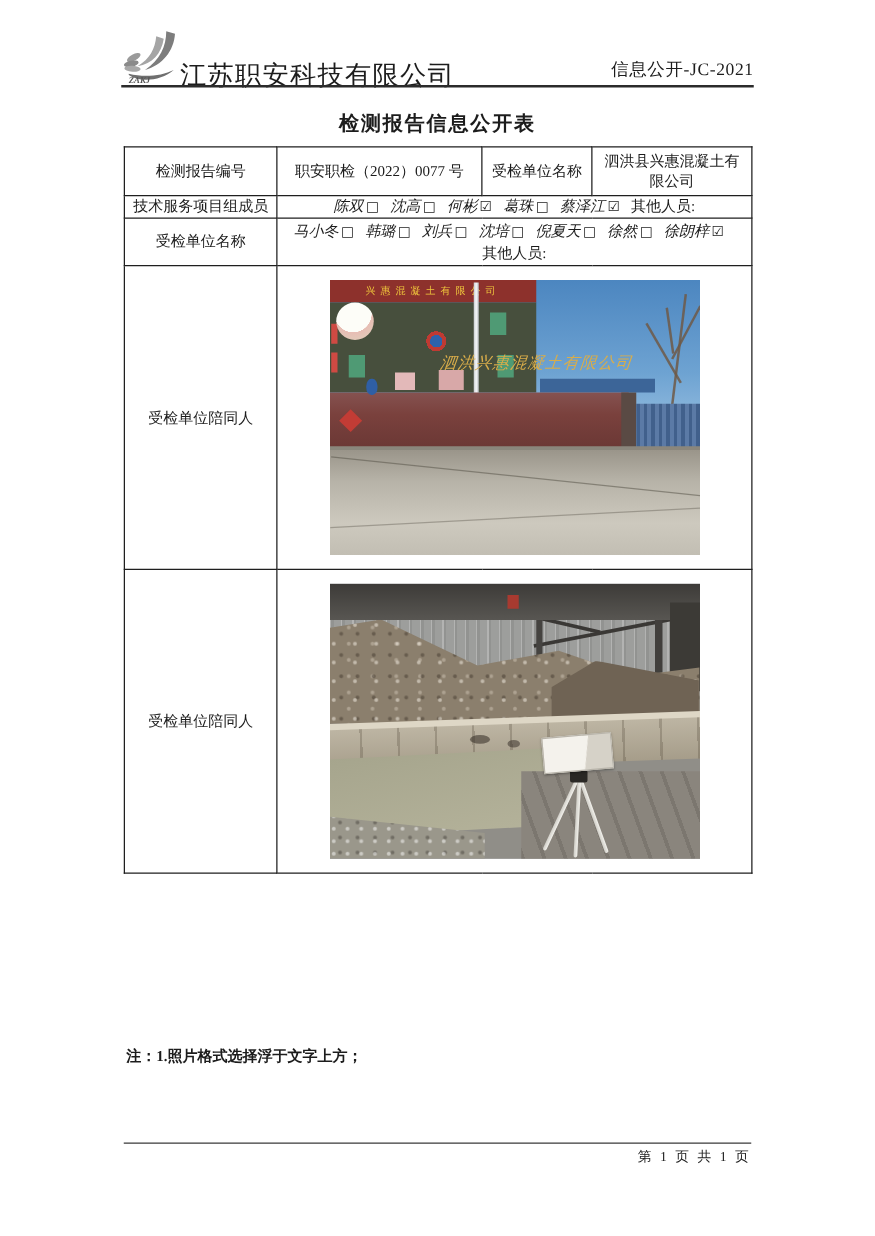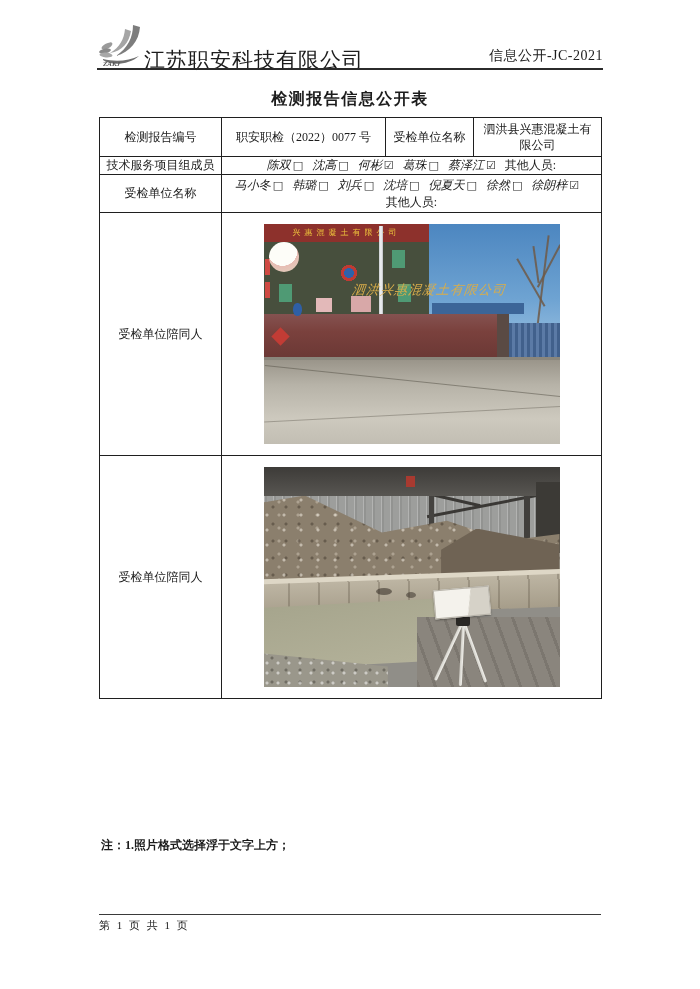--- a/index.html
+++ b/index.html
@@ -24,21 +24,21 @@
   tr.h38 td{height:36px;} tr.h42 td{height:40px;} tr.h19 td{height:17px;padding-top:0;padding-bottom:0;}
   tr.h37 td{height:35px;} tr.photo-row td{height:242px;padding:0;}
   td.left{text-align:left;padding-left:6px;}
   .member{margin-right:9px;white-space:nowrap;font-style:italic;}
   .member .cb{margin-left:2px;font-family:"DejaVu Sans",sans-serif;font-size:11px;}
   .member .cbx{font-weight:bold;}
   .nowrap{white-space:nowrap;}
   
   .note{position:absolute;left:101px;top:837px;font-size:12px;font-weight:bold;}
   .footer-rule{position:absolute;left:99px;top:914px;width:502px;height:1px;background:#3a3a3a;}
-  .footer-page{position:absolute;left:99px;top:918px;width:502px;text-align:left;font-size:11px;letter-spacing:2px;}
+  .footer-page{position:absolute;left:99px;top:918px;width:502px;text-align:right;font-size:11px;letter-spacing:2px;}
   
   .photo{position:relative;margin:11px auto;width:296px;height:220px;overflow:hidden;background:#999;}
   .photo *{position:absolute;}
   
   .p1-sky{left:0;top:0;width:100%;height:62%;background:linear-gradient(180deg,#4c86c0 0%,#6ea3d2 55%,#a3c6e4 100%);}
   .p1-banner{left:0;top:0;width:56%;height:8%;background:#8d312c;color:#eec43c;font-size:8px;line-height:17px;
     text-align:center;letter-spacing:4px;overflow:hidden;white-space:nowrap;}
   .p1-bldg{left:0;top:8%;width:56%;height:33%;background:#474f3d;
     background-image:
       radial-gradient(circle,#2e62aa 0 5px,#bf3a33 5px 8px,rgba(0,0,0,0) 8px),

